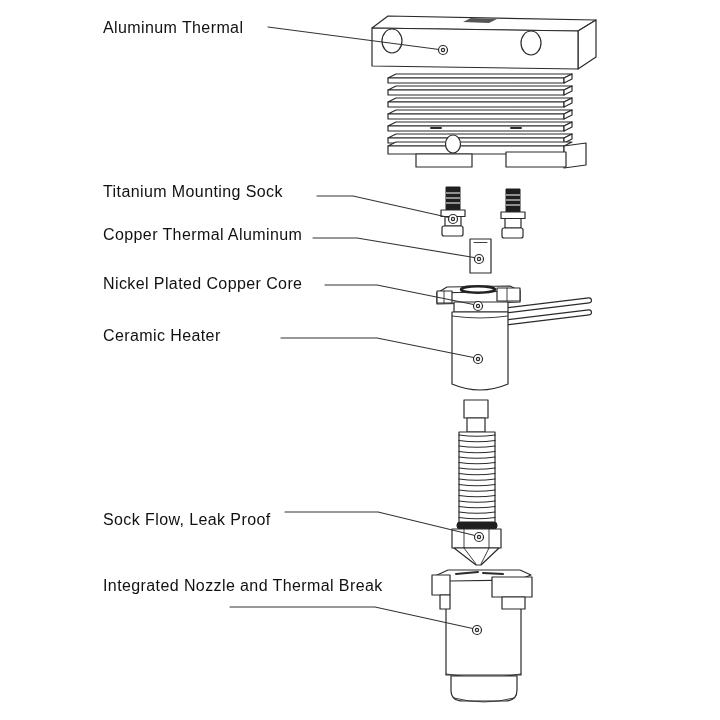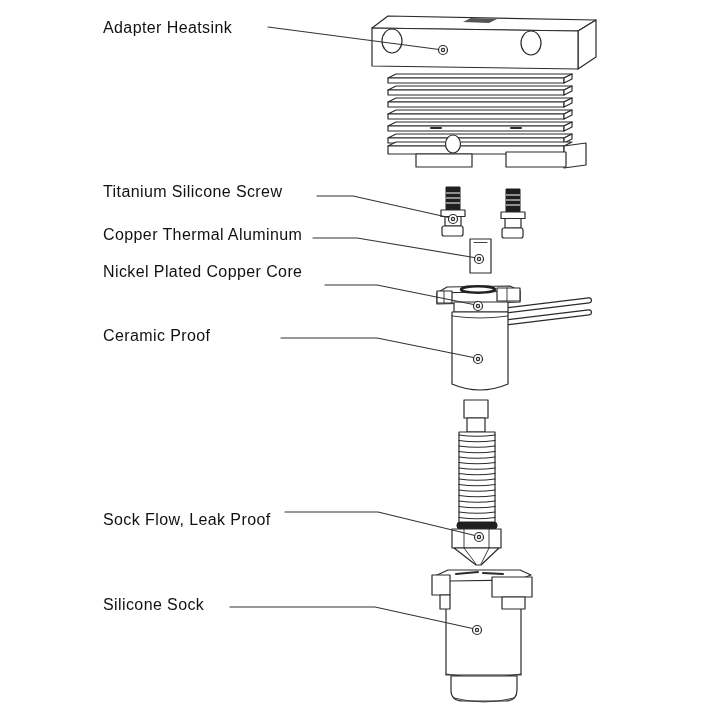--- a/index.html
+++ b/index.html
@@ -212,23 +212,23 @@
           <circle class="dot-outer" cx="479" cy="537" r="4.5"></circle>
           <circle class="dot-inner" cx="479" cy="537" r="1.6"></circle>
         </g>
       <g>
           <circle class="dot-outer" cx="477" cy="630" r="4.5"></circle>
           <circle class="dot-inner" cx="477" cy="630" r="1.6"></circle>
         </g>
     </g>
   </svg>
 
-  <div class="lbl" style="left:103px;top:17px">Adapter Heatsink</div>
-  <div class="lbl" style="left:103px;top:181px">Titanium Silicone Screw</div>
+  <div class="lbl" style="left:103px;top:17px">Aluminum Thermal</div>
+  <div class="lbl" style="left:103px;top:181px">Titanium Mounting Sock</div>
   <div class="lbl" style="left:103px;top:224px">Copper Thermal Aluminum</div>
-  <div class="lbl" style="left:103px;top:261px">Nickel Plated Copper Core</div>
-  <div class="lbl" style="left:103px;top:325px">Ceramic Proof</div>
+  <div class="lbl" style="left:103px;top:273px">Nickel Plated Copper Core</div>
+  <div class="lbl" style="left:103px;top:325px">Ceramic Heater</div>
   <div class="lbl" style="left:103px;top:465px">
     <div>Sock Flow, Leak Proof</div>
+    <div>Integrated Nozzle and Thermal Break</div>
   </div>
-  <div class="lbl" style="left:103px;top:594px">Silicone Sock</div>
 
 </div>
 
 </body></html>

